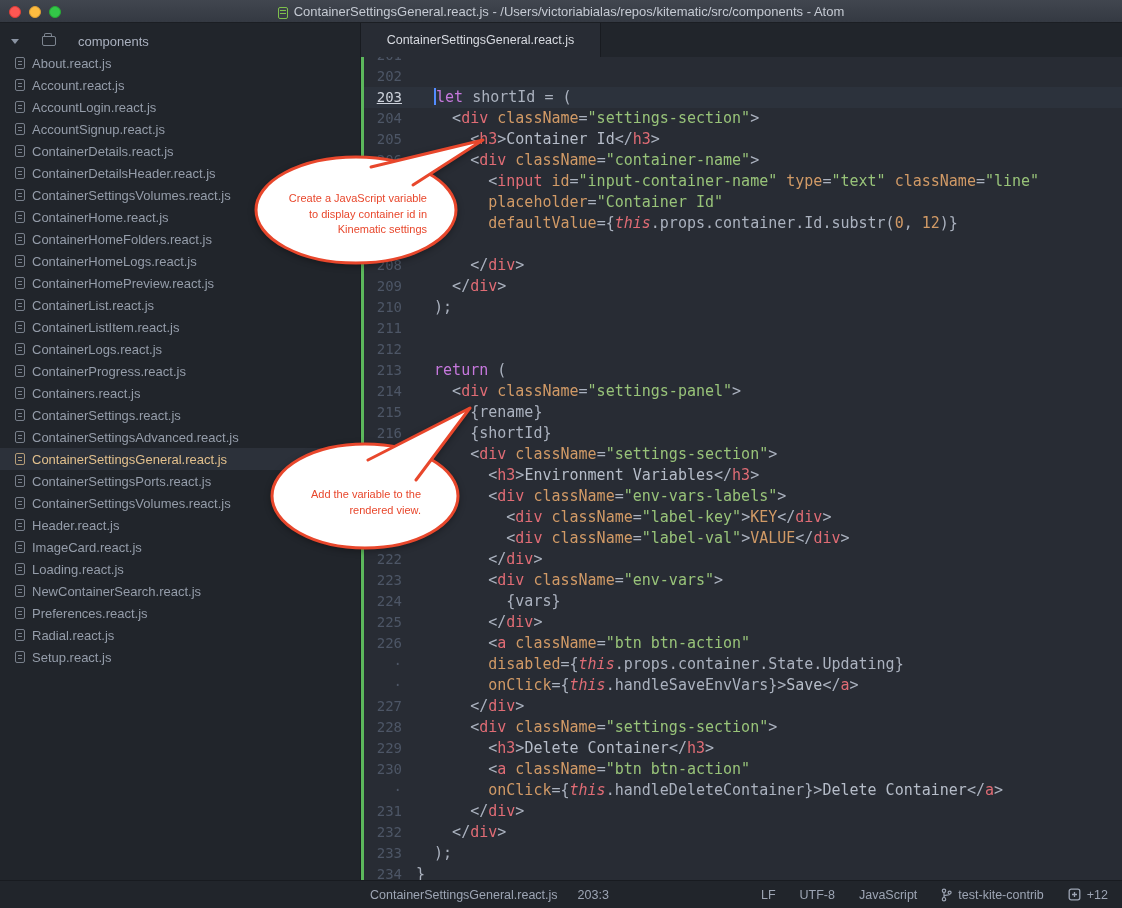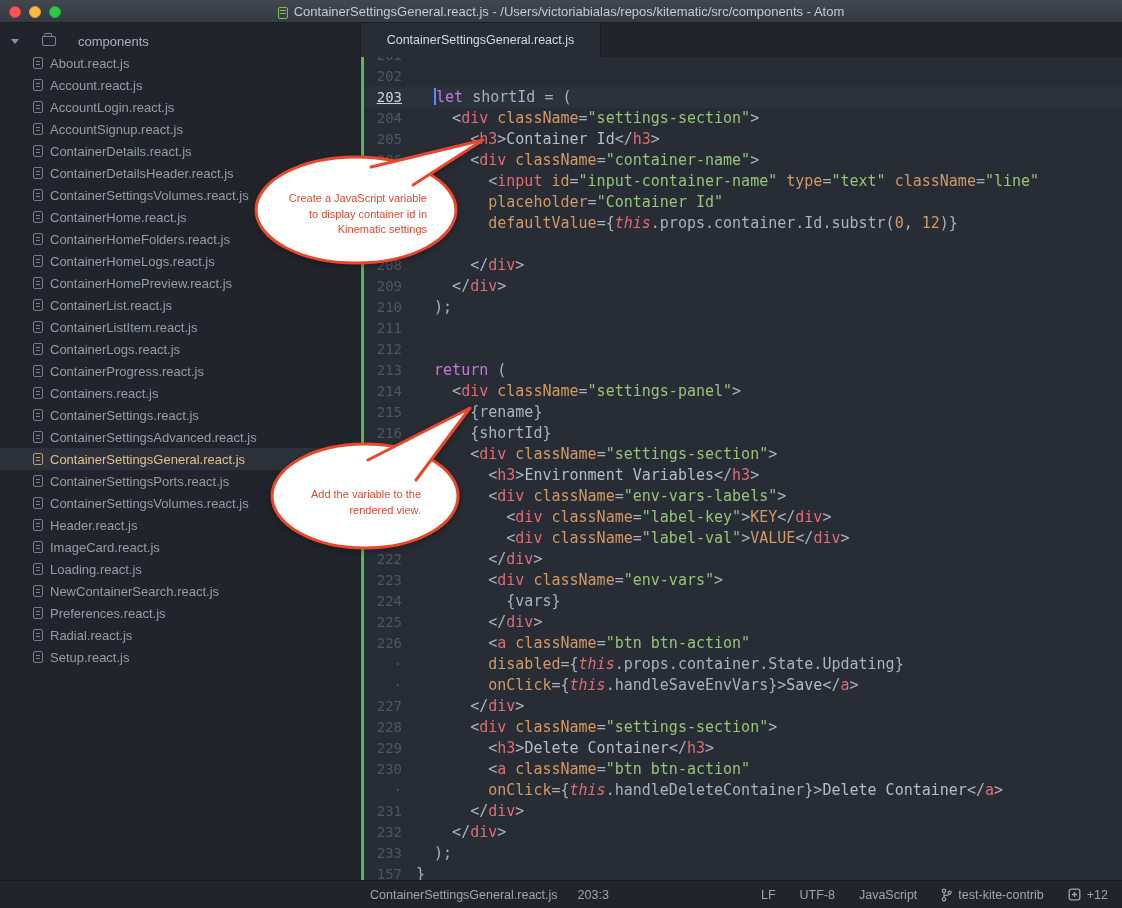--- a/index.html
+++ b/index.html
@@ -26,21 +26,21 @@
 
   
   .tree { width:361px; flex:none; background:#21252b; border-right:1px solid #181b20; padding-top:7px; overflow:hidden; }
   .tree-root { height:22px; display:flex; align-items:center; gap:22px; padding-left:11px;
                color:#aab1bf; font-size:13px; }
   .chev { width:0; height:0; border-left:4px solid transparent; border-right:4px solid transparent;
           border-top:5px solid #8a93a2; margin-right:1px; }
   .folder-icon { width:14px; height:10px; border:1px solid #7d8590; border-radius:1px 2px 2px 2px; position:relative; }
   .folder-icon::before { content:""; position:absolute; top:-4px; left:1px; width:6px; height:3px;
                          border:1px solid #7d8590; border-bottom:none; border-radius:2px 2px 0 0; }
-  .tree-item { height:22px; display:flex; align-items:center; gap:7px; padding-left:33px;
+  .tree-item { height:22px; display:flex; align-items:center; gap:7px; padding-left:15px;
                color:#959daa; font-size:13px; white-space:nowrap; }
   .tree-item.selected { background:#2c313a; color:#e2c08d; }
   .file-icon { width:10px; height:12px; border:1px solid currentColor; border-radius:2px;
                position:relative; flex:none; opacity:.75; }
   .file-icon::before { content:""; position:absolute; left:2px; right:2px; top:3px; height:1px;
                        background:currentColor; box-shadow:0 3px 0 currentColor; }
 
   
   .main { flex:1; display:flex; flex-direction:column; background:#282c34; min-width:0; }
   .tabbar { height:34px; flex:none; background:#21252b; display:flex; }
@@ -383,21 +383,21 @@
             </div>
             <div class="crow">
               <div class="gutter">232</div>
               <div class="cline"><span class="tk-p">    &lt;/</span><span class="tk-t">div</span><span class="tk-p">&gt;</span></div>
             </div>
             <div class="crow">
               <div class="gutter">233</div>
               <div class="cline"><span class="tk-p">  );</span></div>
             </div>
             <div class="crow">
-              <div class="gutter">157</div>
+              <div class="gutter">234</div>
               <div class="cline"><span class="tk-p">}</span></div>
             </div>
           </div>
       </div>
     </div>
   </div>
 
   <div class="statusbar">
     <div class="sb-left">
       <span>ContainerSettingsGeneral.react.js</span>

